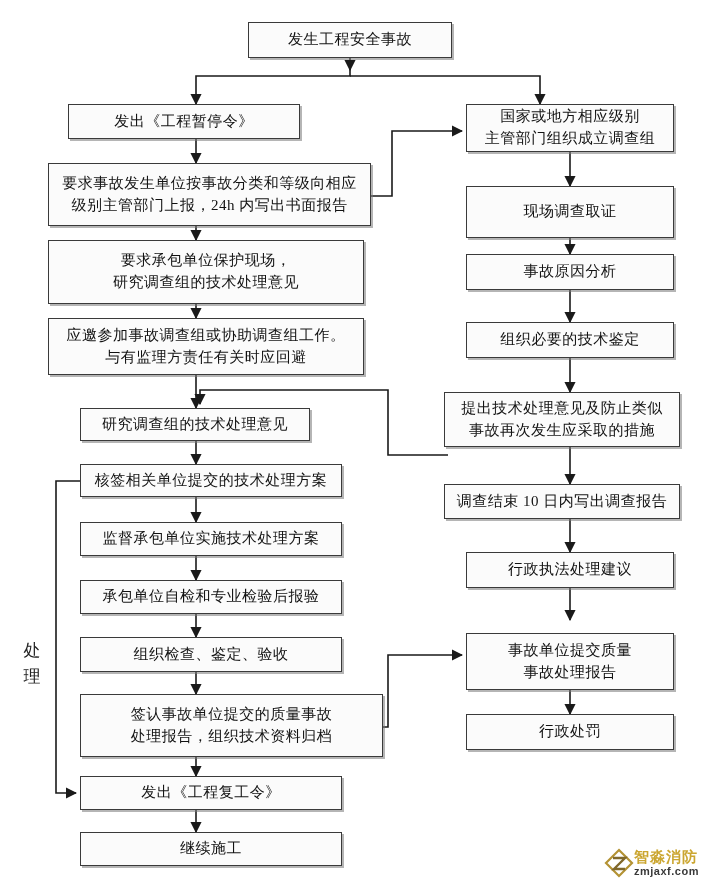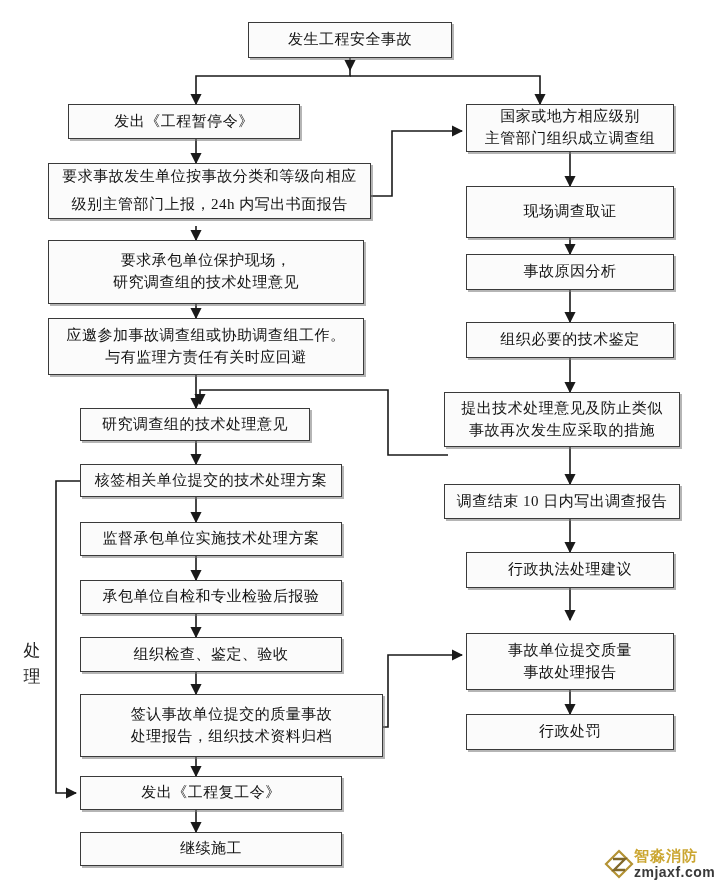--- a/index.html
+++ b/index.html
@@ -43,21 +43,21 @@
     opacity:.95;
   }
   .wm-logo{width:30px;height:30px;position:relative;}
   .wm-text{display:flex;flex-direction:column;line-height:1;}
   .wm-cn{
     font-family:"Liberation Sans","DejaVu Sans",sans-serif;
     font-size:15px;font-weight:bold;color:#c9a227;letter-spacing:1px;
   }
   .wm-en{
     font-family:"Liberation Sans","DejaVu Sans",sans-serif;
-    font-size:14px;font-weight:bold;color:#2f2f2f;letter-spacing:.5px;
+    font-size:11px;font-weight:bold;color:#2f2f2f;letter-spacing:.5px;
     margin-top:2px;
   }
 </style>
 </head>
 <body>
 
 <div id="stage">
 
   <svg id="wires" viewBox="0 0 720 888">
     <defs>
@@ -103,21 +103,21 @@
   </svg>
 
   <div class="node" style="left:248px;top:22px;width:204px;height:36px;">
     <span>发生工程安全事故</span>
   </div>
 
   <div class="node" style="left:68px;top:104px;width:232px;height:35px;">
     <span>发出《工程暂停令》</span>
   </div>
 
-  <div class="node two" style="left:48px;top:163px;width:323px;height:56px;flex-direction:column;justify-content:space-between;">
+  <div class="node two" style="left:48px;top:163px;width:323px;height:63px;flex-direction:column;">
     <span>要求事故发生单位按事故分类和等级向相应</span>
     <span>级别主管部门上报，24h 内写出书面报告</span>
   </div>
 
   <div class="node two" style="left:48px;top:240px;width:316px;height:64px;flex-direction:column;">
     <span>要求承包单位保护现场，</span>
     <span>研究调查组的技术处理意见</span>
   </div>
 
   <div class="node two" style="left:48px;top:318px;width:316px;height:57px;flex-direction:column;">

